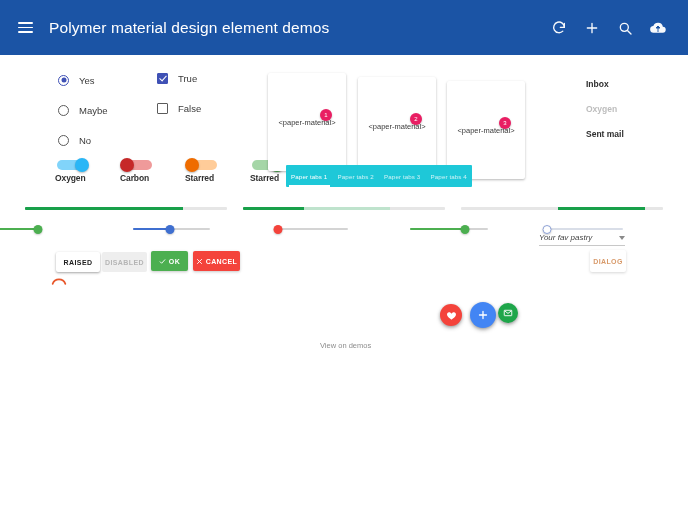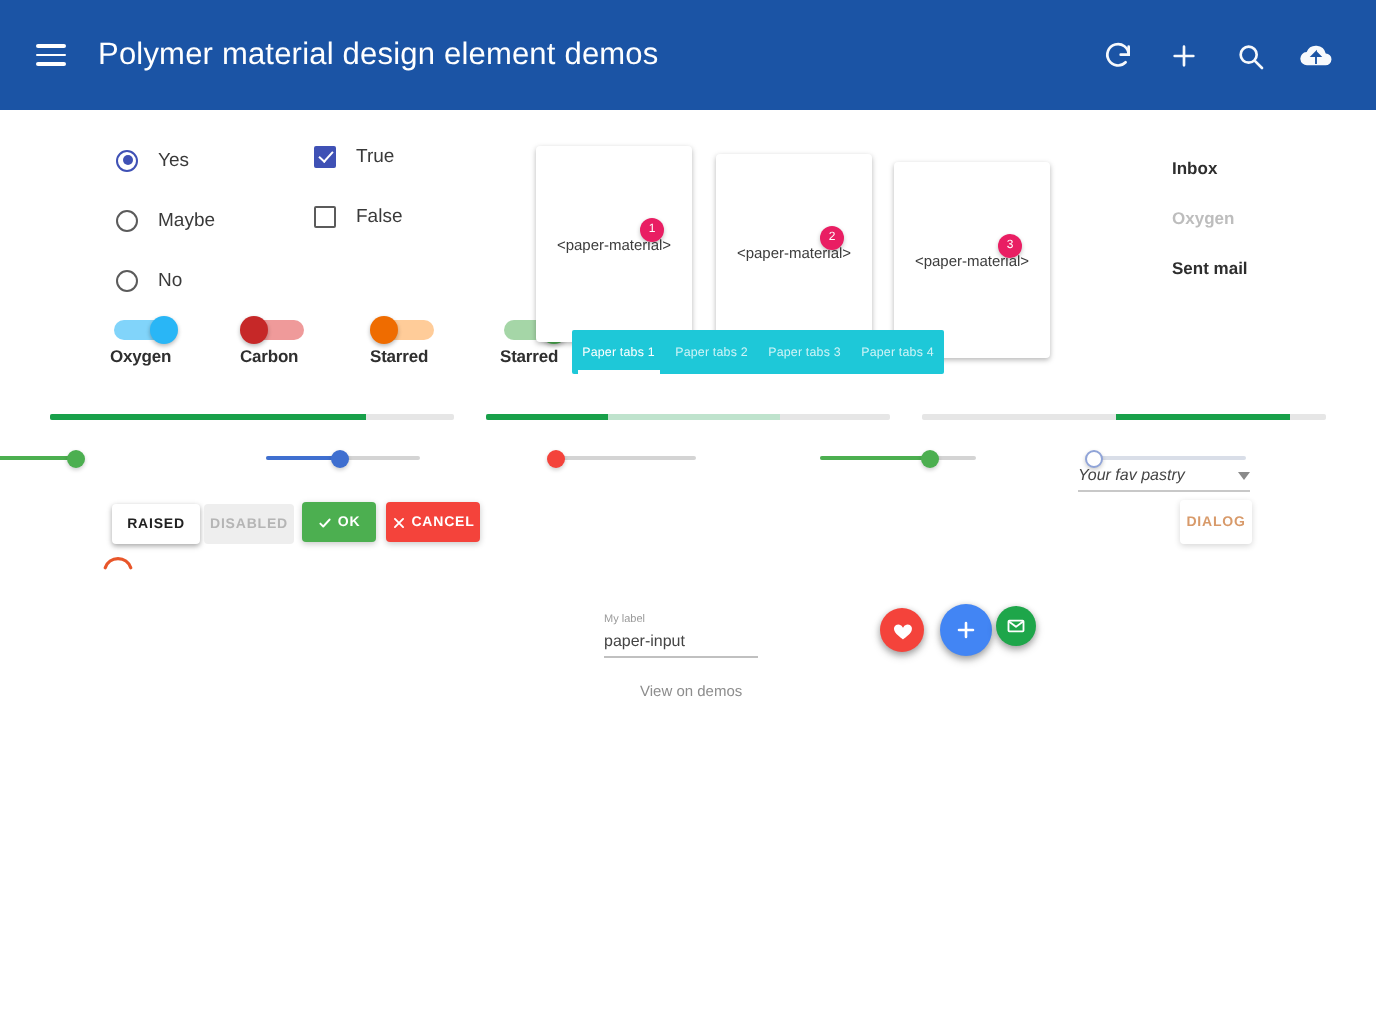--- a/index.html
+++ b/index.html
@@ -343,24 +343,20 @@
         <svg width="7" height="7" viewBox="0 0 24 24" fill="none" stroke="#fff" stroke-width="3.2" stroke-linecap="round">
             <path d="M5 5l14 14M19 5L5 19"></path>
           </svg>
       </span>
       <span>CANCEL</span>
     </div>
     <div class="btn dialog" style="left:590px;top:195px;width:36px;height:22px;">
       <span>DIALOG</span>
     </div>
 
-    <div class="pinput">
-      <div class="pi-label">My label</div>
-      <div class="pi-value">paper-input</div>
-    </div>
 
     <div class="fab heart">
       <svg width="11" height="11" viewBox="0 0 24 24" fill="#fff">
           <path d="M12 21s-7.5-4.9-9.3-9.1C1.2 8.3 3.4 5 6.8 5c2 0 3.6 1.1 4.4 2.3l.8 1.1.8-1.1C13.6 6.1 15.2 5 17.2 5c3.4 0 5.6 3.3 4.1 6.9C19.5 16.1 12 21 12 21z"></path>
         </svg>
     </div>
     <div class="fab plus">
       <svg width="12" height="12" viewBox="0 0 24 24" stroke="#fff" stroke-width="2.6" stroke-linecap="round">
           <path d="M12 5v14M5 12h14"></path>
         </svg>

